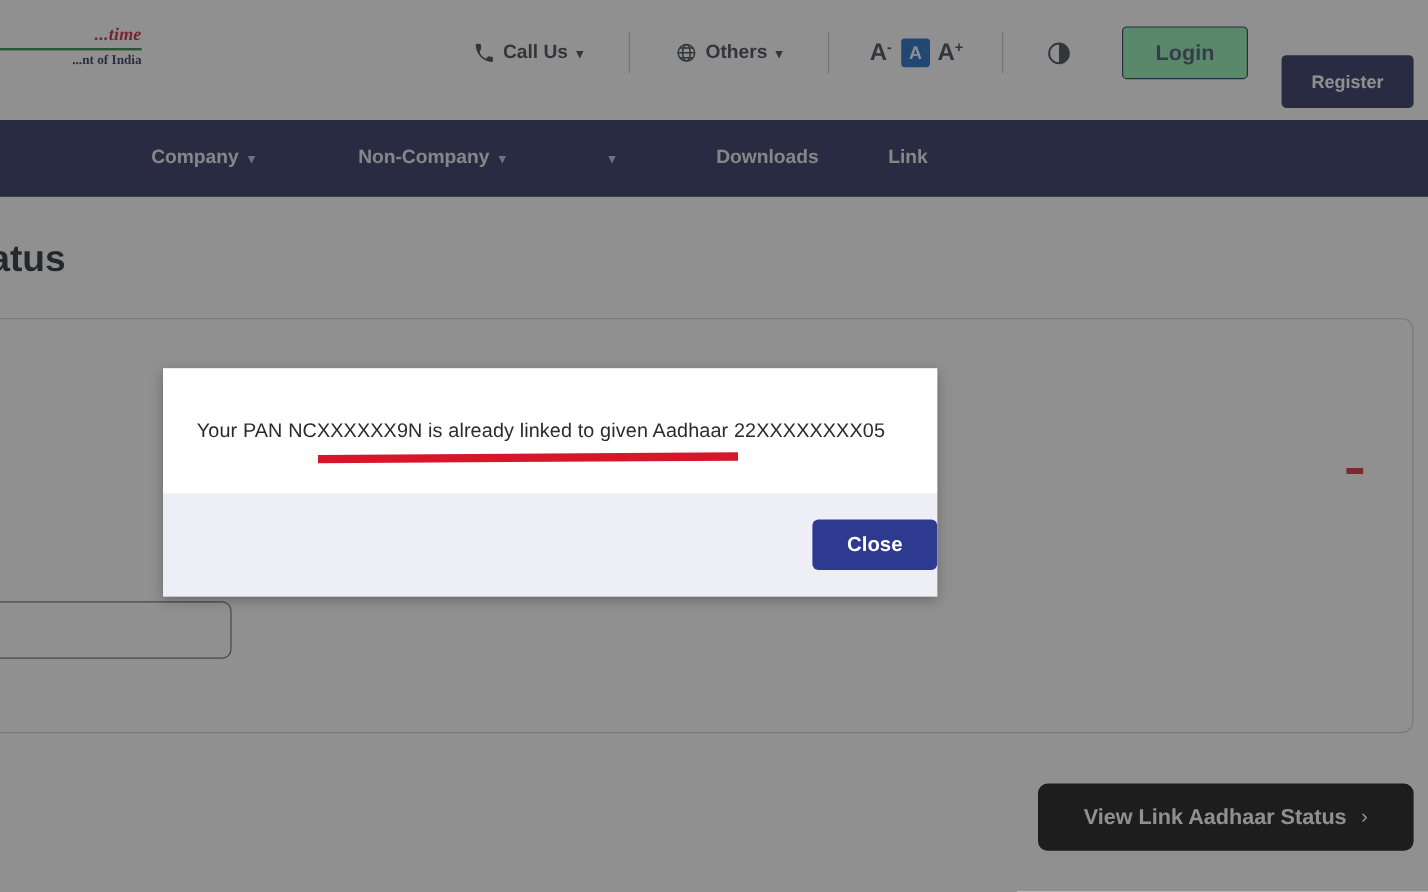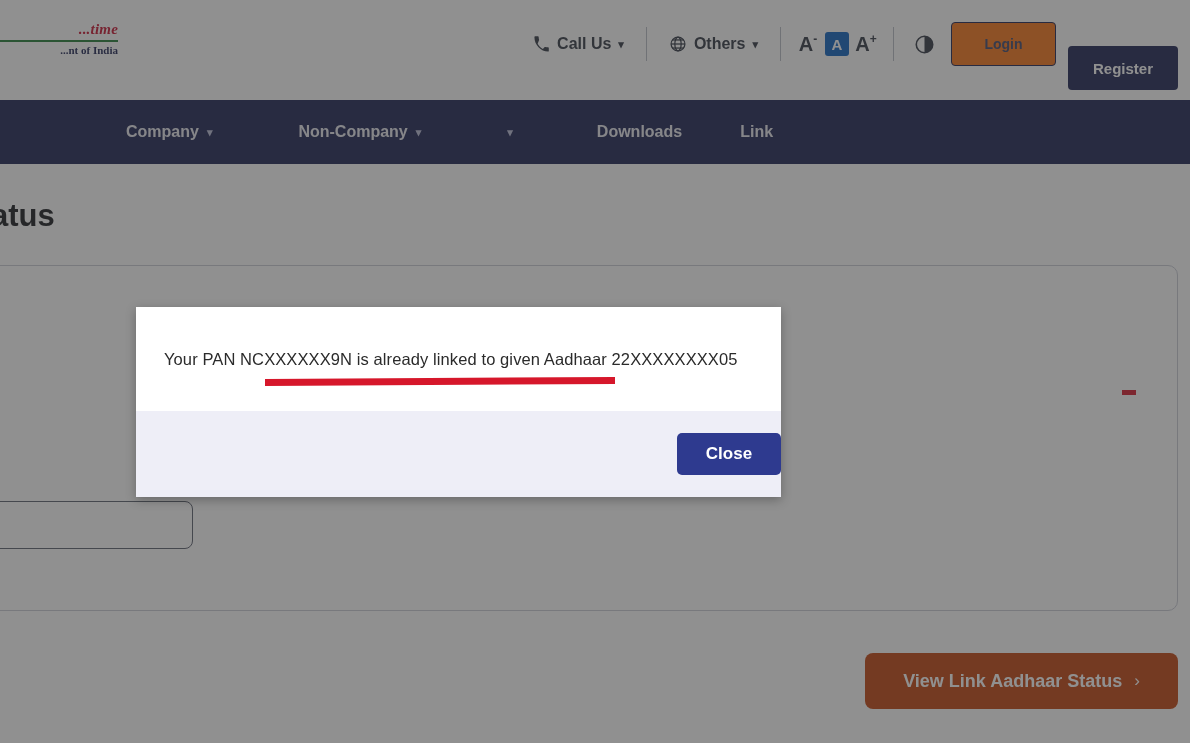--- a/index.html
+++ b/index.html
@@ -30,21 +30,21 @@
     color: #c8102e; font-size: 15px; letter-spacing: .2px;
   }
   .logo .rule { height: 2px; background: #1f7a34; margin: 2px 0 3px 0; }
   .logo .l2 {
     font-family: "Liberation Serif", serif;
     color: #1a2150; font-size: 11px; font-weight: bold;
   }
 
   .util {
     position: absolute; right: 12px; top: 0; height: 88px;
-    display: flex; align-items: center; gap: 0;
+    display: flex; align-items: center; gap: 16px;
   }
   .util-item {
     display: flex; align-items: center; gap: 7px;
     font-size: 16px; color: #2f3542; font-weight: bold;
     padding: 0 18px; white-space: nowrap;
   }
   .caret { font-size: 11px; color: #2f3542; }
   .vsep { width: 1px; height: 34px; background: #b9bcc6; margin: 0 4px; }
 
   .ico-phone { width: 17px; height: 17px; display: inline-block; position: relative; }
@@ -56,23 +56,23 @@
   .fsz-btn {
     width: 34px; height: 34px; display: flex; align-items: center; justify-content: center;
     font-size: 20px; font-weight: bold; color: #2f3542; position: relative;
   }
   .fsz-btn sup { font-size: 12px; line-height: 1; position: relative; top: -5px; }
   .fsz-btn.active { background: #0b5fbe; color: #ffffff; border-radius: 3px;
                     width: 24px; height: 24px; font-size: 15px; }
 
   .btn-login {
     width: 105px; height: 44px; border: 1px solid #1a2150; border-radius: 4px;
-    background: #f97316; color: #3a4468; font-size: 14px; font-weight: bold;
+    background: #86efac; color: #3a4468; font-size: 18px; font-weight: bold;
     display: flex; align-items: center; justify-content: center;
-    margin-left: 0;
+    margin-left: 10px;
   }
   .btn-register {
     width: 110px; height: 44px; border: none; border-radius: 4px;
     background: #1a2150; color: #ffffff; font-size: 15px; font-weight: bold;
     display: flex; align-items: center; justify-content: center;
     margin-left: 12px;
     margin-top: 48px;
   }
 
   
@@ -111,21 +111,21 @@
 
   .mark-dash {
     position: absolute; left: 1122px; top: 390px;
     width: 14px; height: 5px; background: #d6172b;
   }
 
   
   .btn-primary {
     position: absolute; left: 865px; top: 653px;
     width: 313px; height: 56px; border-radius: 8px;
-    background: #c2410c; color: #ffffff;
+    background: #000000; color: #ffffff;
     font-size: 18px; font-weight: bold;
     display: flex; align-items: center; justify-content: center; gap: 12px;
   }
   .btn-primary .chev { font-size: 17px; font-weight: normal; }
 
   
   #overlay {
     position: absolute; inset: 0; background: rgba(52,52,52,0.55);
   }
 

